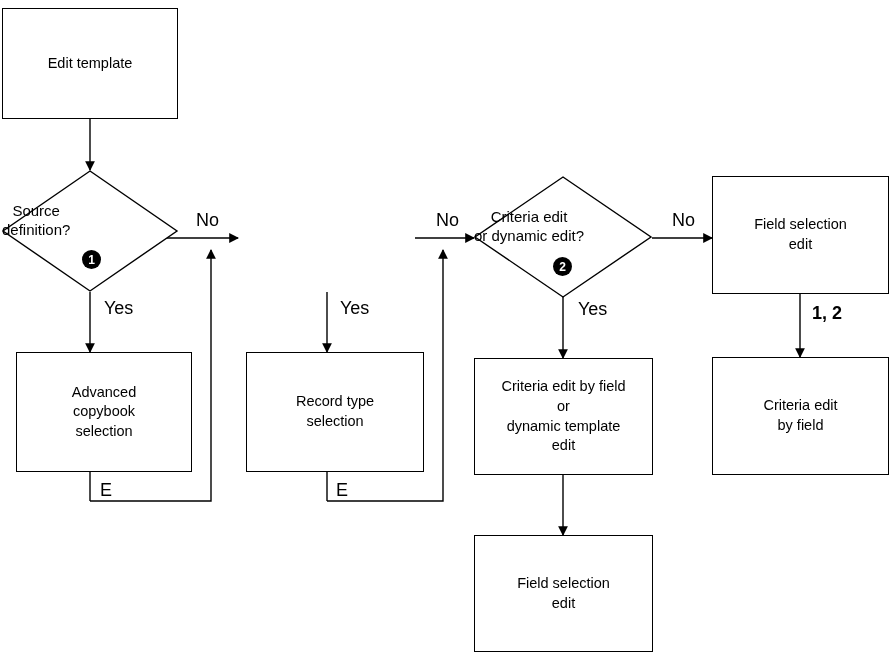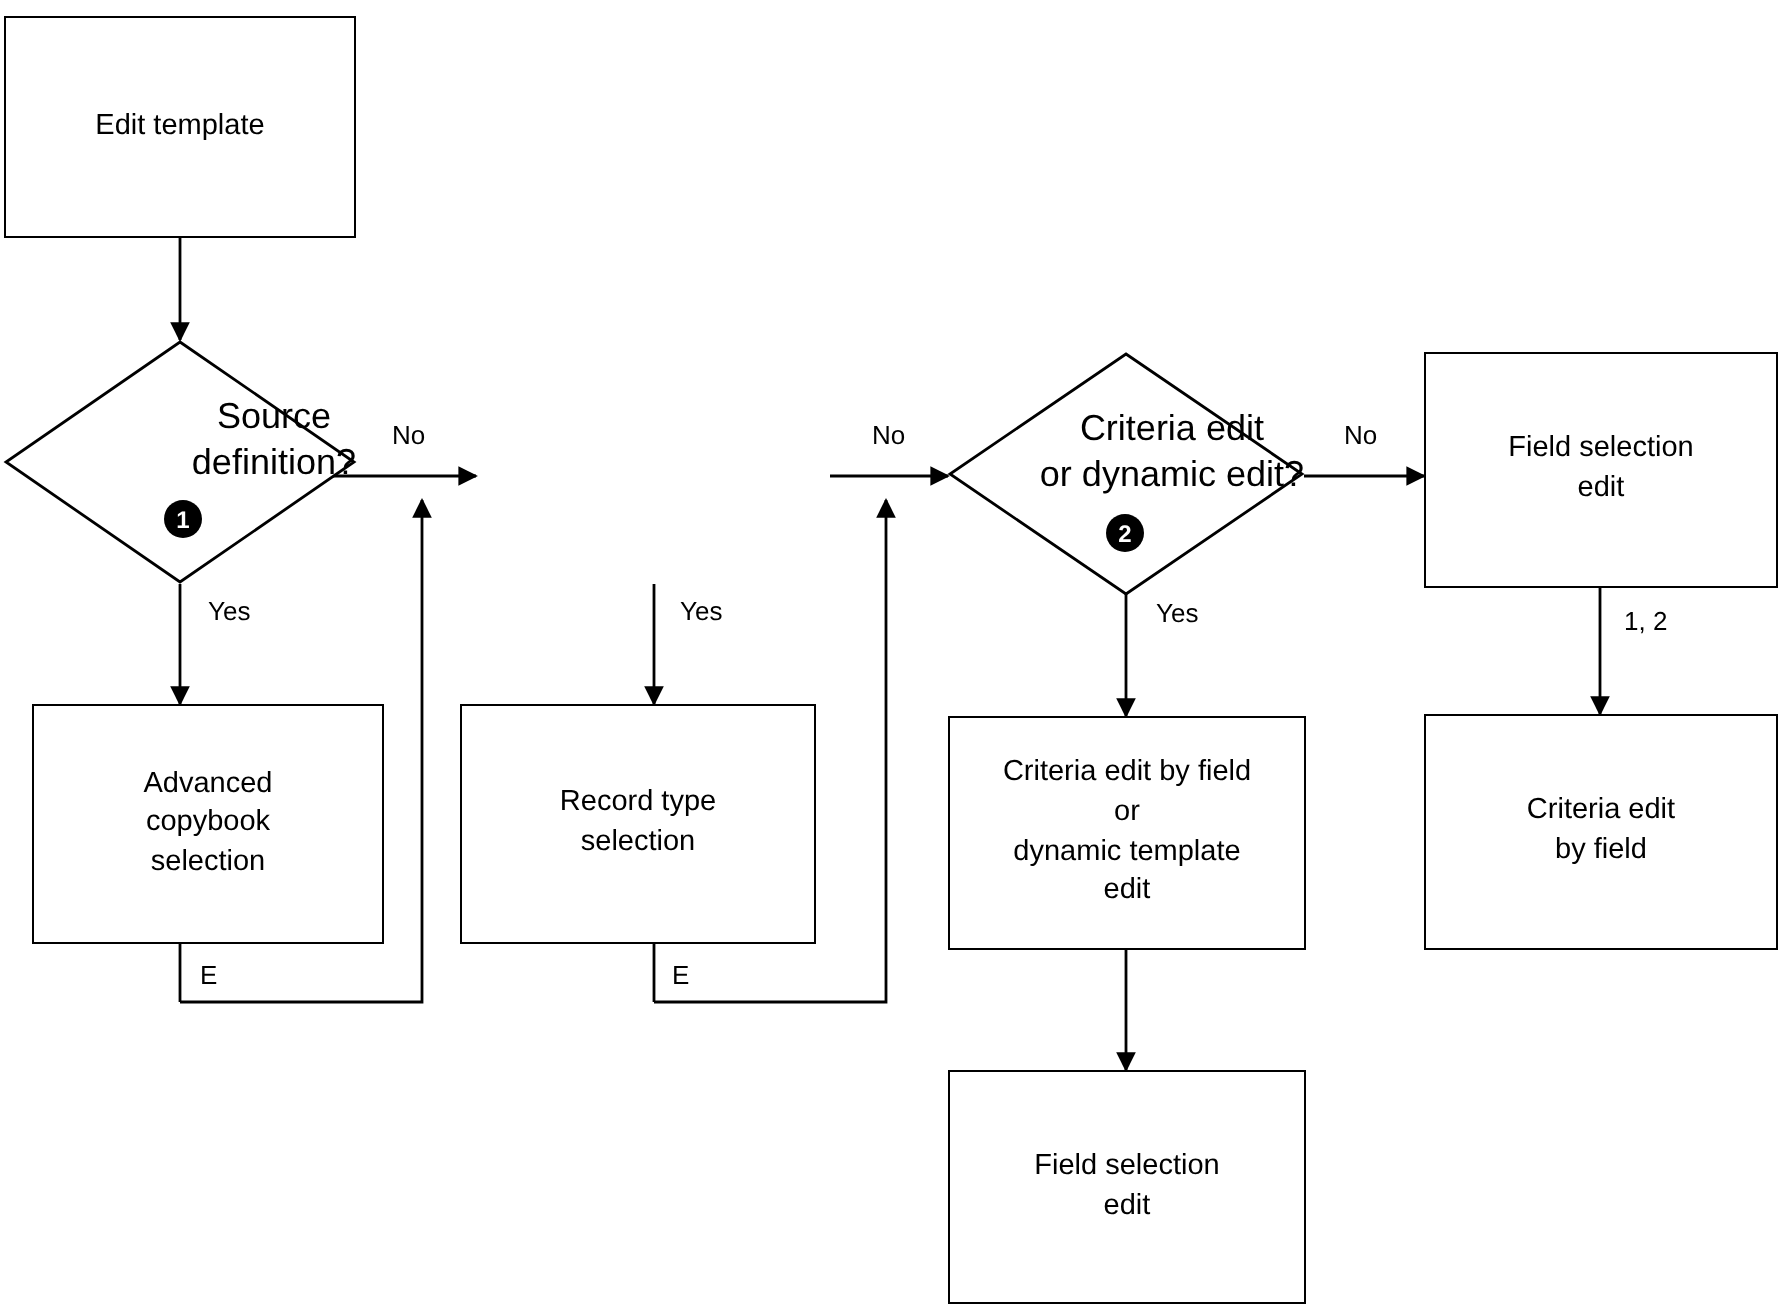--- a/index.html
+++ b/index.html
@@ -42,36 +42,36 @@
     overflow: visible;
   }
   .diamond-label {
     position: absolute;
     left: 0;
     top: 0;
     width: 100%;
     height: 100%;
     display: flex;
     flex-direction: column;
-    align-items: flex-end;
+    align-items: flex-start;
     justify-content: center;
     text-align: center;
-    font-size: 18px;
+    font-size: 15px;
     line-height: 1.3;
     color: #000000;
     white-space: pre-line;
   }
   .edge-label {
     position: absolute;
-    font-size: 13px;
+    font-size: 18px;
     color: #000000;
     white-space: nowrap;
   }
   .edge-label.bold {
-    font-weight: normal;
+    font-weight: bold;
   }
   .bullet {
     position: absolute;
     width: 19px;
     height: 19px;
     border-radius: 50%;
     background: #000000;
     color: #ffffff;
     font-size: 12px;
     font-weight: bold;
@@ -156,21 +156,21 @@
     <div class="bullet" style="left:79px; top:81px;">2</div>
   </div>
 
   <div class="box" style="left:712px; top:176px; width:177px; height:118px;">Field selection
 edit</div>
 
   <div class="box" style="left:16px; top:352px; width:176px; height:120px;">Advanced
 copybook
 selection</div>
 
-  <div class="box" style="left:230px; top:352px; width:178px; height:120px;">Record type
+  <div class="box" style="left:246px; top:352px; width:178px; height:120px;">Record type
 selection</div>
 
   <div class="box" style="left:474px; top:358px; width:179px; height:117px;">Criteria edit by field
 or
 dynamic template
 edit</div>
 
   <div class="box" style="left:712px; top:357px; width:177px; height:118px;">Criteria edit
 by field</div>
 

